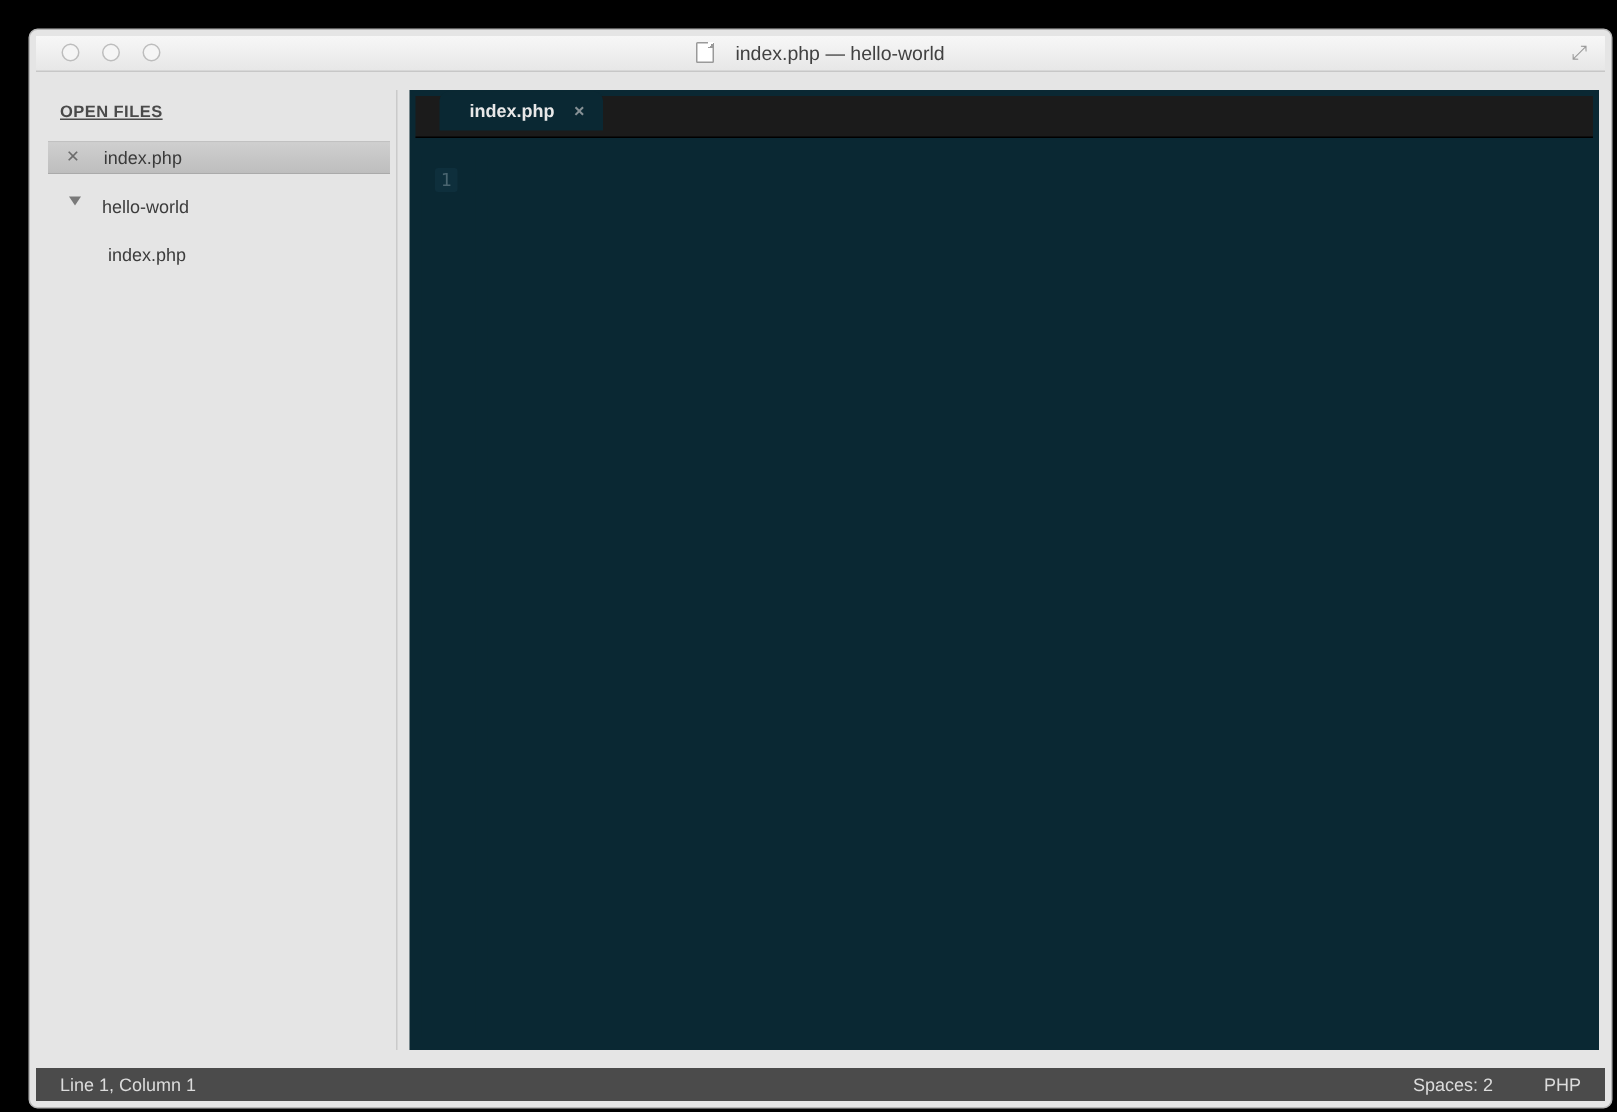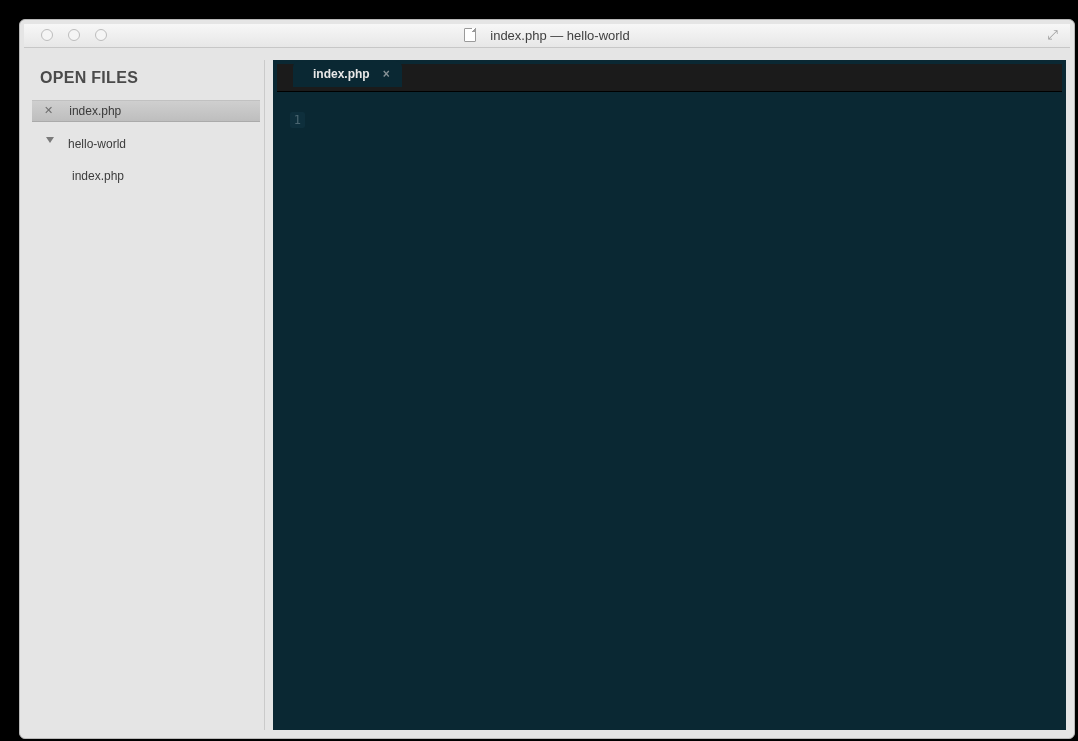--- a/index.html
+++ b/index.html
@@ -85,24 +85,25 @@
       background: #e5e5e5;
       color: #3c3c3c;
       font-size: 12px;
       border-right: 1px solid #cacaca;
       display: flex;
       flex-direction: column;
     }
     .section-head {
       padding: 5px 8px;
       font-weight: bold;
-      font-size: 16px;
+      font-size: 11px;
       color: #4a4a4a;
       text-transform: uppercase;
       letter-spacing: .3px;
+      text-decoration: underline;
     }
     .open-file-row {
       display: flex;
       align-items: center;
       height: 22px;
       background: linear-gradient(#cfcfcf, #bebebe);
       border-top: 1px solid #c1c1c1;
       border-bottom: 1px solid #aaa;
       padding-left: 8px;
       color: #3a3a3a;
@@ -240,13 +241,19 @@
       </div>
       <div class="editor">
         <div class="gutter">
           <span class="ln">1</span>
         </div>
         <div class="code"></div>
       </div>
     </div>
   </div>
 
+  <div class="statusbar">
+    <span>Line 1, Column 1</span>
+    <span class="spacer"></span>
+    <span class="seg">Spaces: 2</span>
+    <span class="seg">PHP</span>
+  </div>
 </div>
 
 </body></html>

